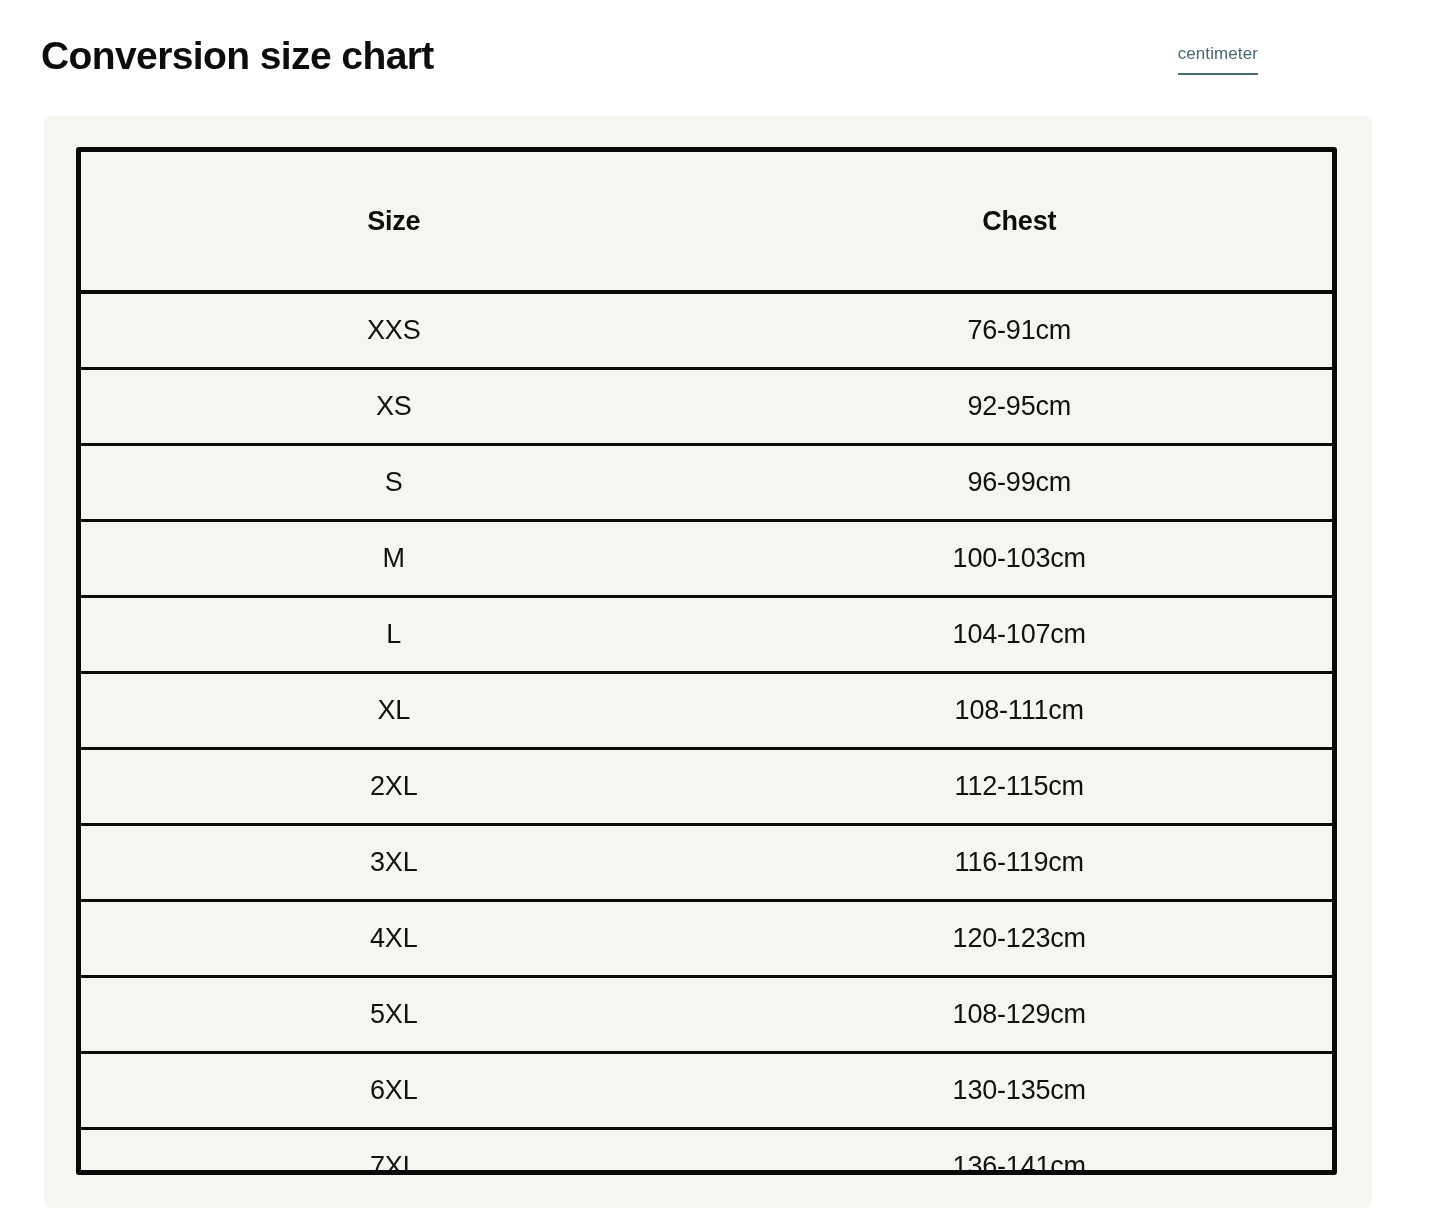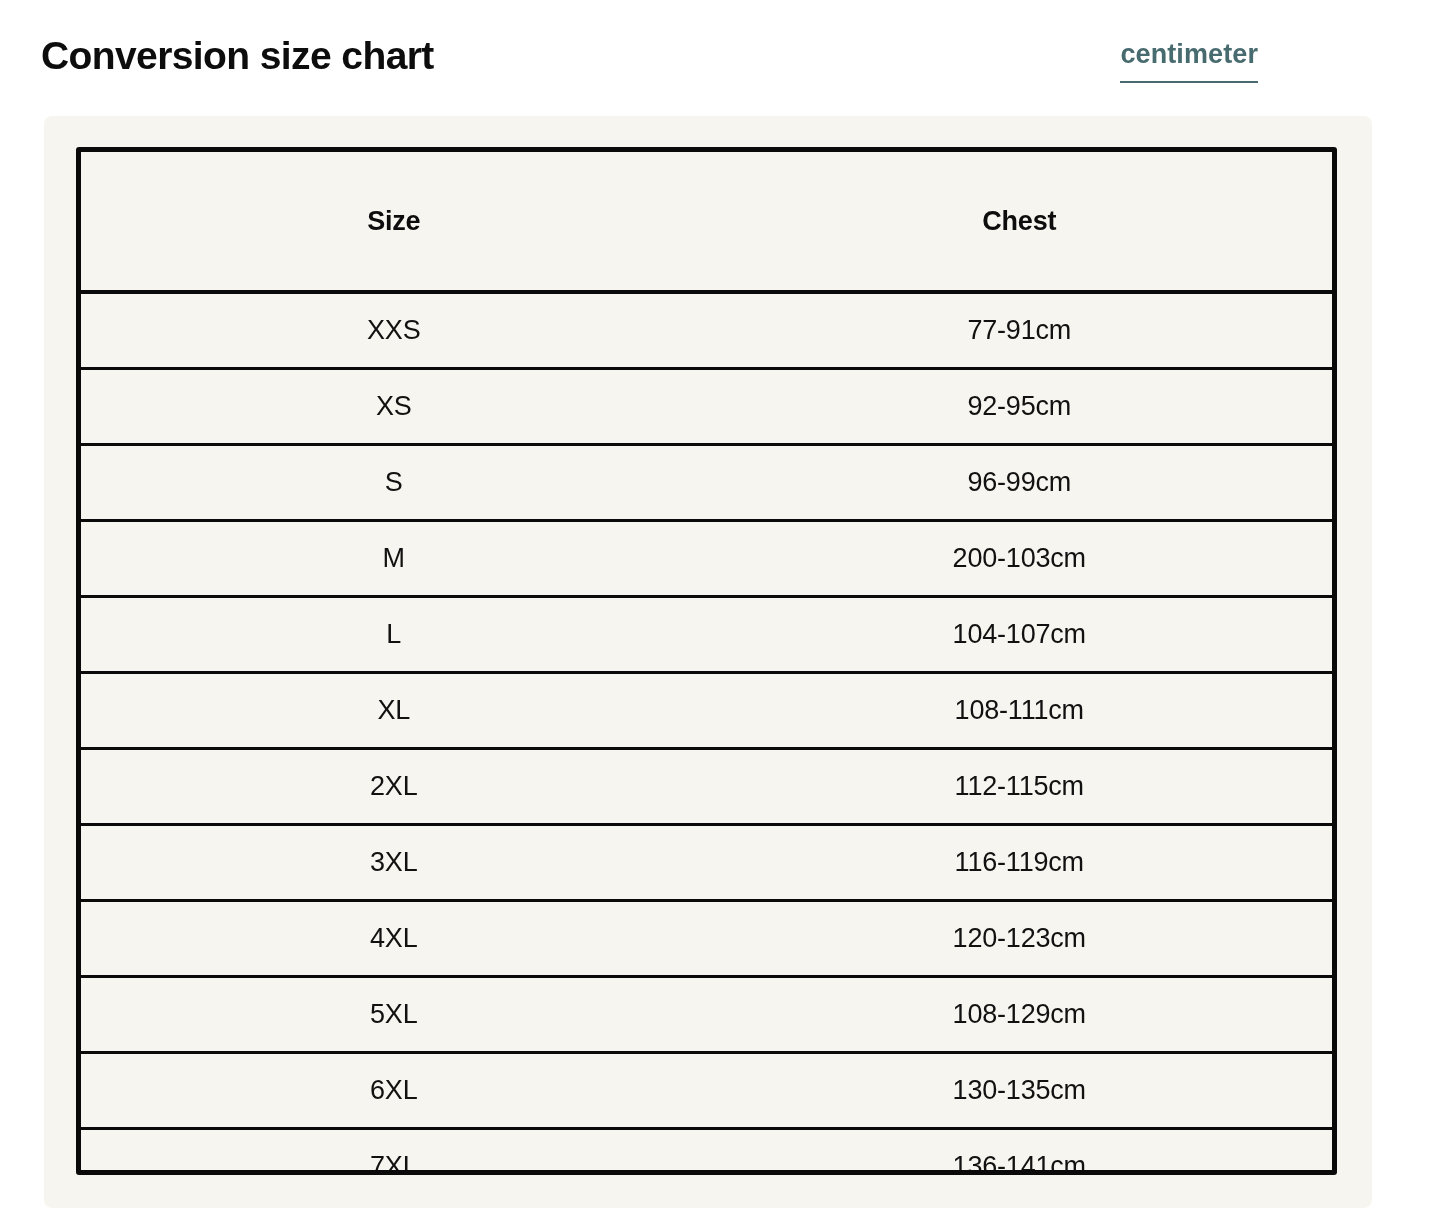--- a/index.html
+++ b/index.html
@@ -36,28 +36,28 @@
     letter-spacing: -0.6px;
     line-height: 48px;
     color: #0d0d0d;
     white-space: nowrap;
   }
 
   .unit-link {
     position: absolute;
     right: 172px;
     top: 36px;
-    font-size: 27px;
-    font-weight: 700;
+    font-size: 17px;
+    font-weight: 400;
     line-height: 36px;
     letter-spacing: 0.1px;
     color: #486b70;
     text-decoration: none;
     border-bottom: 2px solid #486b70;
-    padding-bottom: 9px;
+    padding-bottom: 1px;
     cursor: pointer;
     white-space: nowrap;
   }
 
   
   .panel {
     position: absolute;
     left: 44px;
     top: 116px;
     width: 1328px;
@@ -137,33 +137,33 @@
       </colgroup>
       <thead>
         <tr>
           <th>Size</th>
           <th>Chest</th>
         </tr>
       </thead>
       <tbody id="table-body">
           <tr>
             <td>XXS</td>
-            <td>77-91cm</td>
+            <td>76-91cm</td>
           </tr>
           <tr>
             <td>XS</td>
             <td>92-95cm</td>
           </tr>
           <tr>
             <td>S</td>
             <td>96-99cm</td>
           </tr>
           <tr>
             <td>M</td>
-            <td>200-103cm</td>
+            <td>100-103cm</td>
           </tr>
           <tr>
             <td>L</td>
             <td>104-107cm</td>
           </tr>
           <tr>
             <td>XL</td>
             <td>108-111cm</td>
           </tr>
           <tr>

